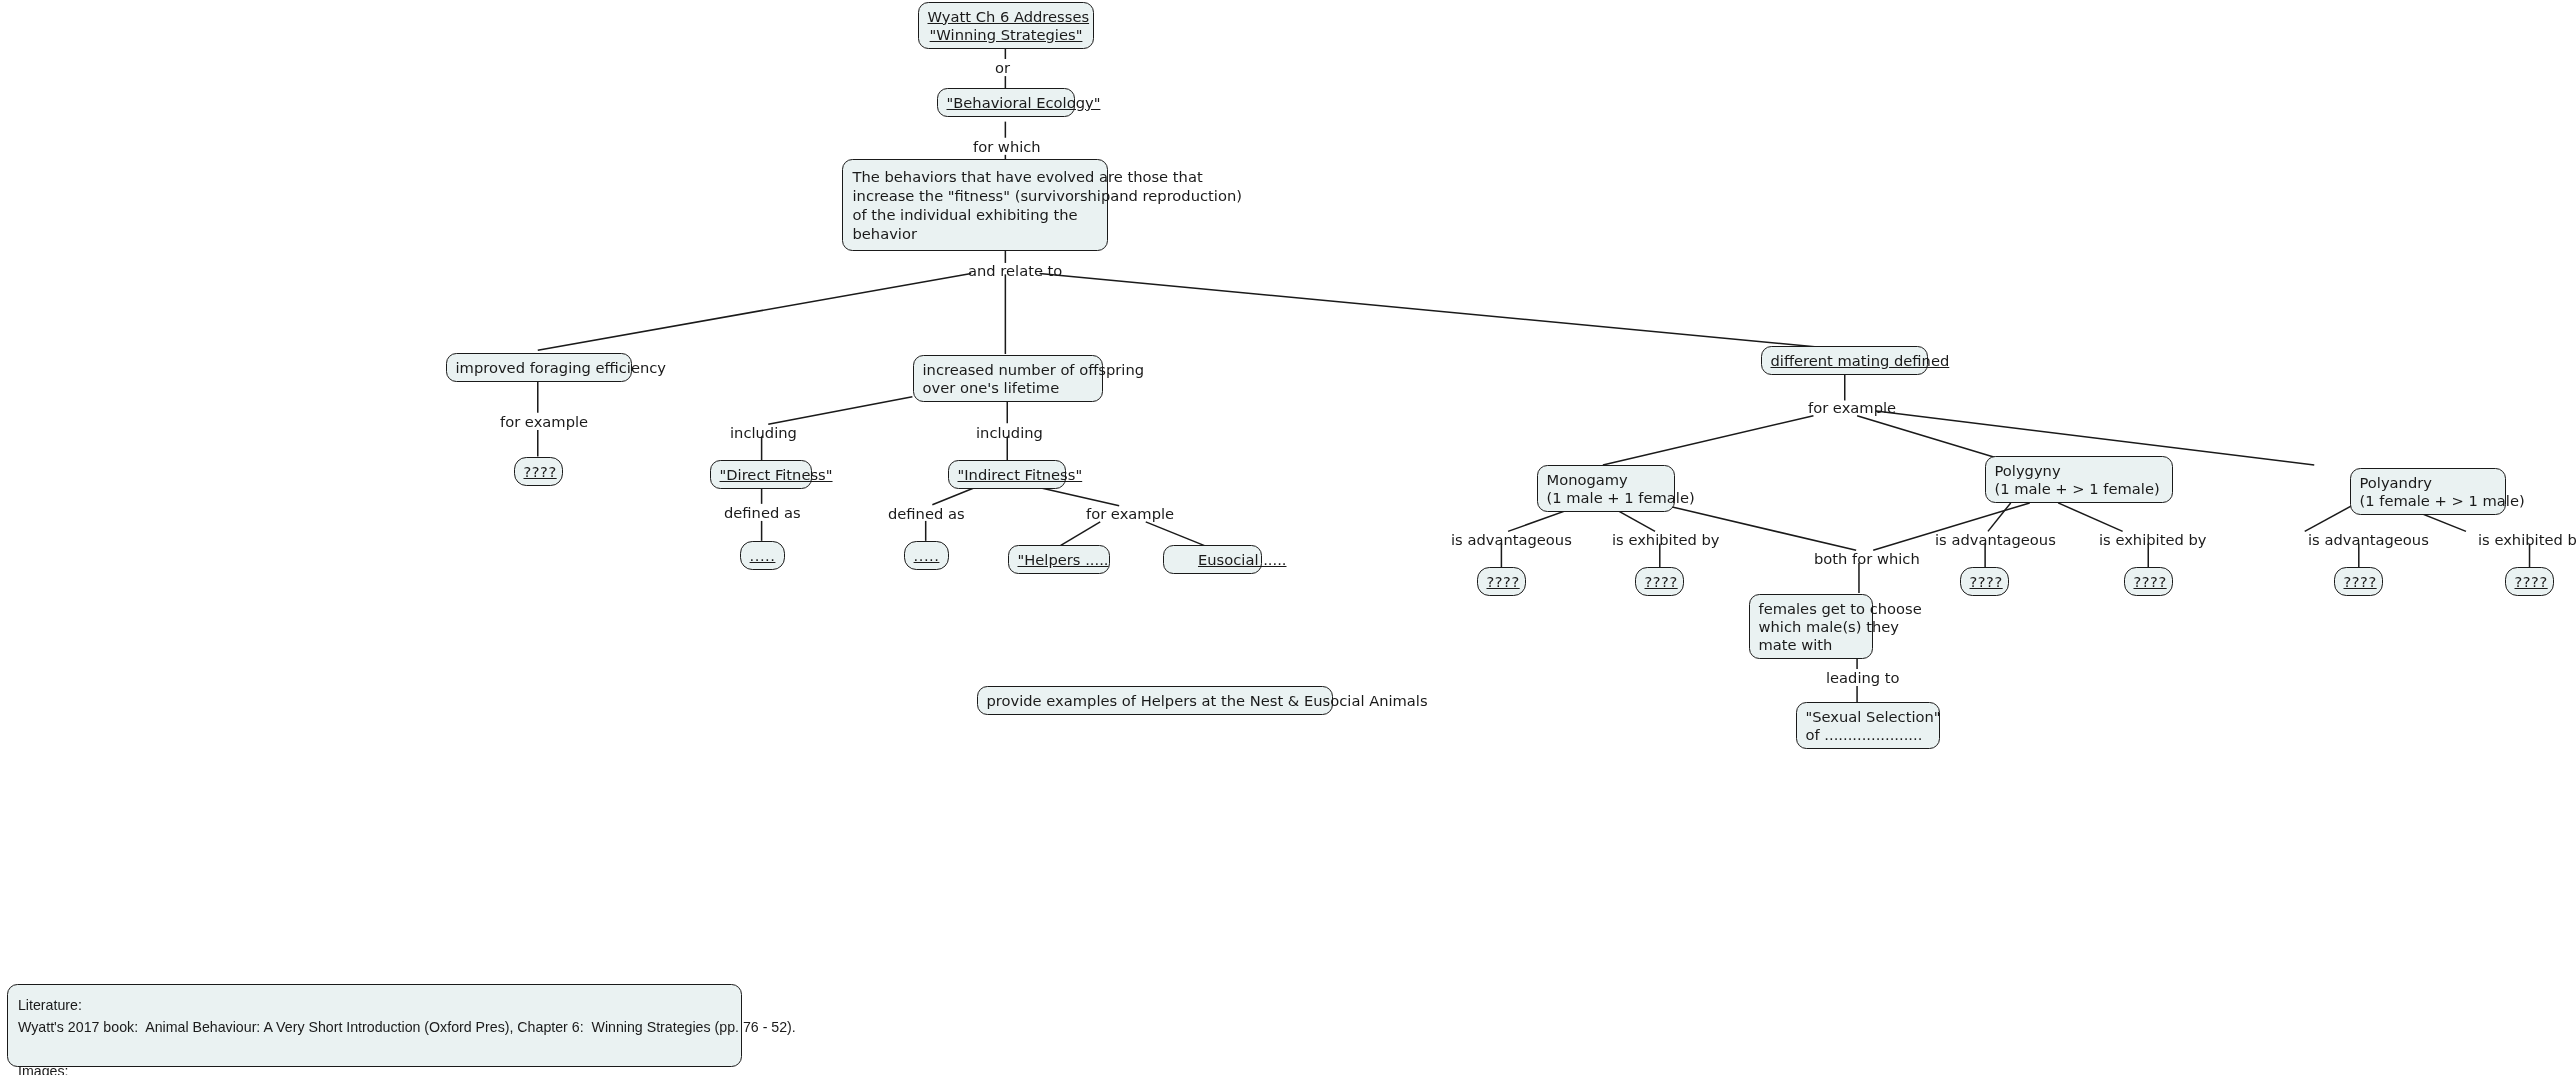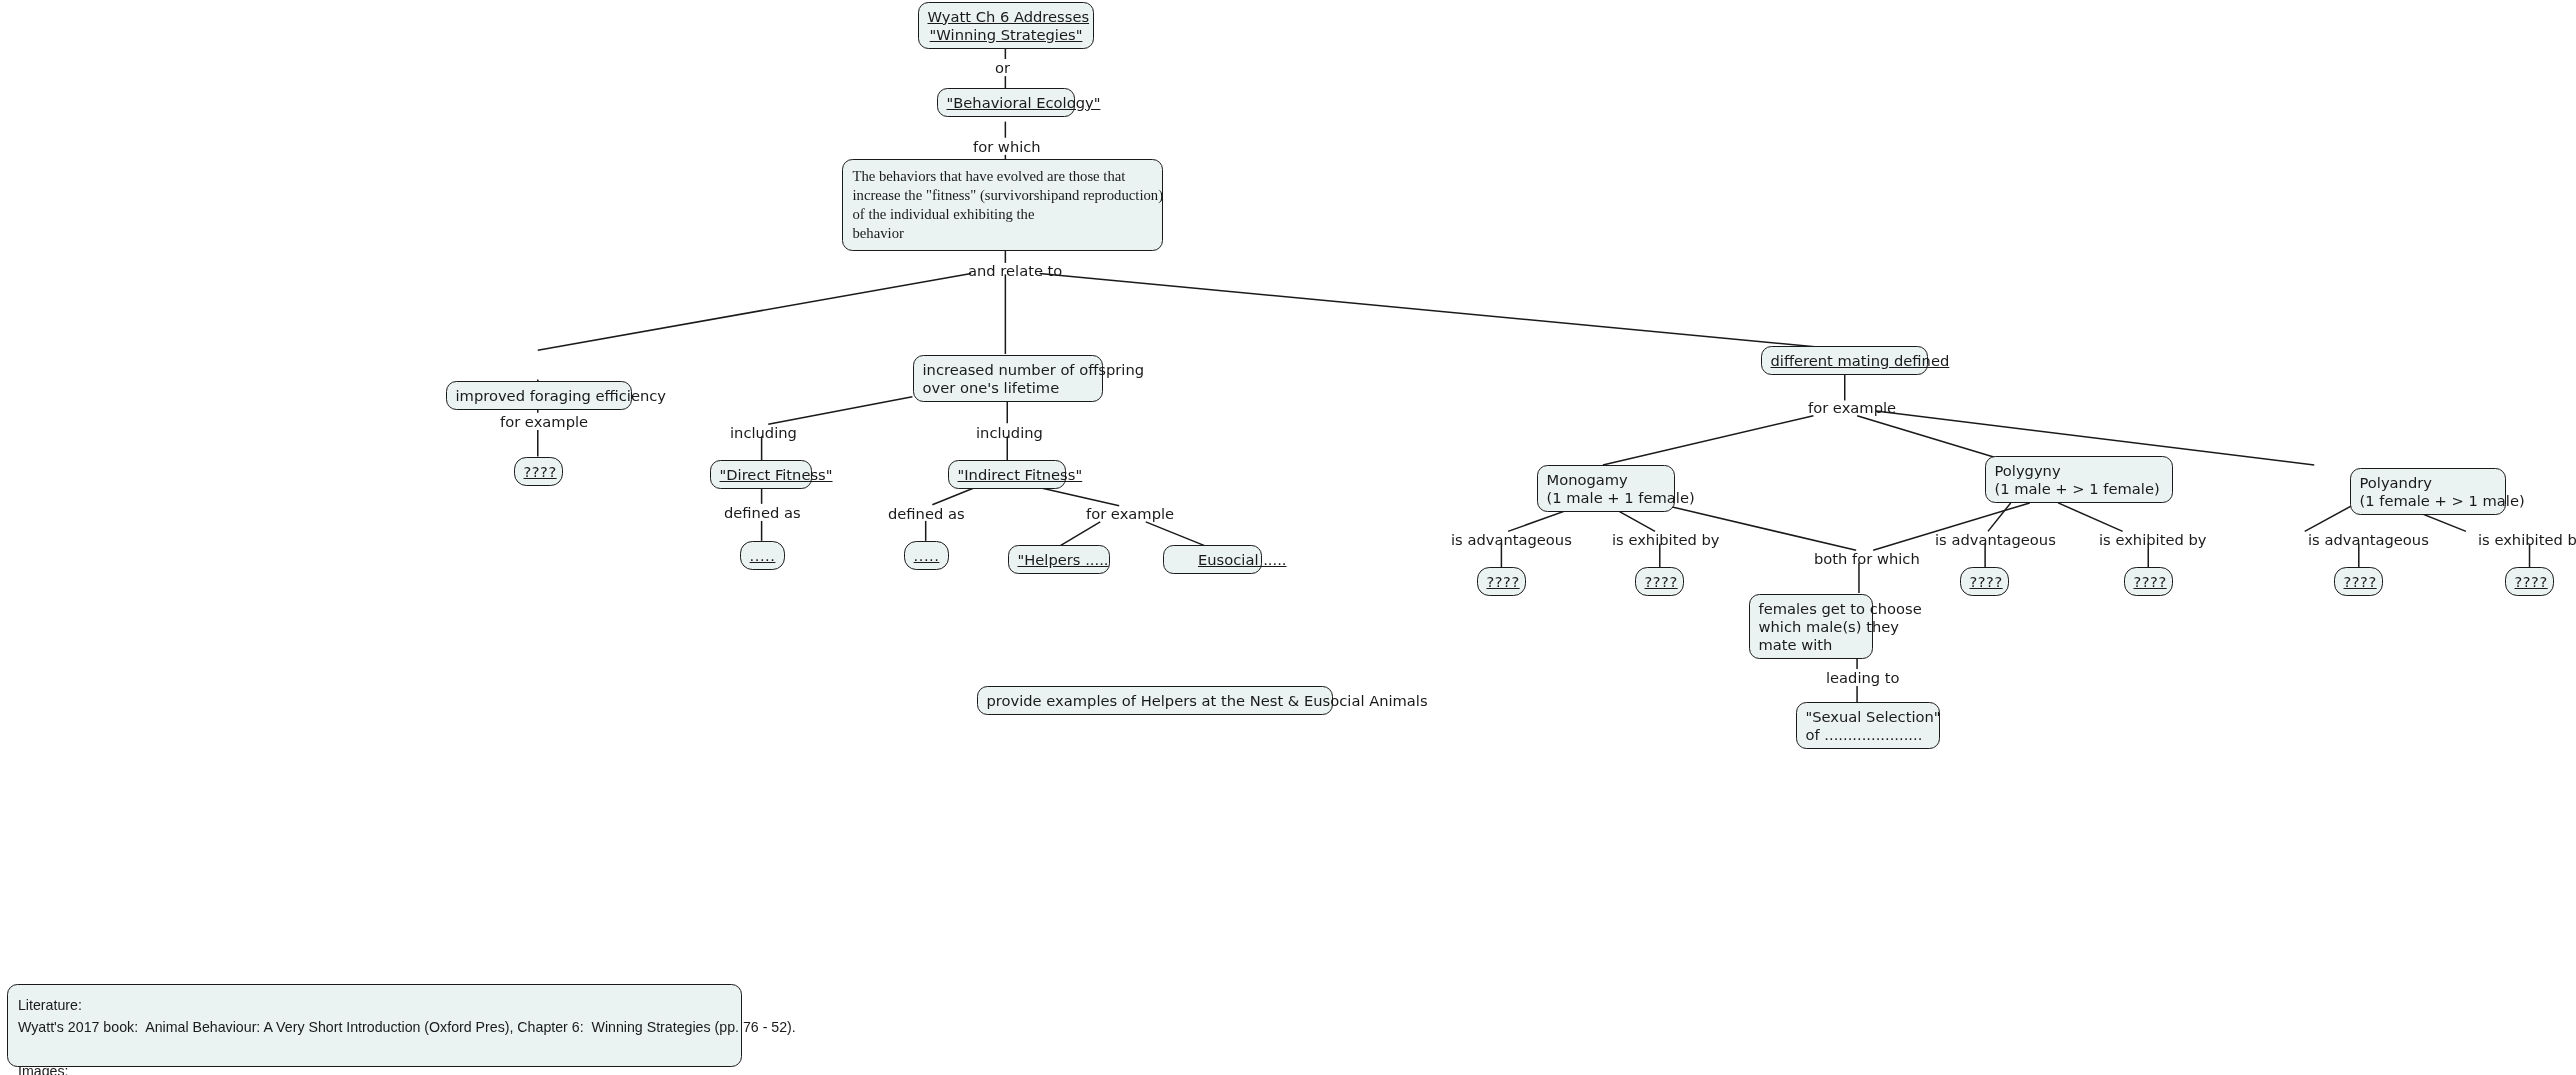--- a/index.html
+++ b/index.html
@@ -140,26 +140,26 @@
       <line x1="1958" y1="683" x2="1958" y2="705"></line>
       <line x1="1958" y1="723" x2="1958" y2="740"></line>
     </g>
   </svg>
 
   <div class="node center" style="left:918px; top:1.9px; width:176px;">Wyatt Ch 6 Addresses
 "Winning Strategies"</div>
 
   <div class="node center" style="left:937px; top:88px; width:138px;">"Behavioral Ecology"</div>
 
-  <div class="node big" style="left:842px; top:159px; width:321px;font-family:Liberation Serif, serif;">The behaviors that have evolved are those that
+  <div class="node big" style="left:842px; top:159px; width:266px;">The behaviors that have evolved are those that
 increase the "fitness" (survivorshipand reproduction)
 of the individual exhibiting the
 behavior</div>
 
-  <div class="node" style="left:446px; top:353px; width:186px;margin-top:28px;">improved foraging efficiency</div>
+  <div class="node" style="left:446px; top:353px; width:186px;">improved foraging efficiency</div>
 
   <div class="node tiny center" style="left:514px; top:457px; width:49px;">????</div>
 
   <div class="node" style="left:913px; top:355px; width:190px;">increased number of offspring
 over one's lifetime</div>
 
   <div class="node center" style="left:710px; top:460px; width:102px;">"Direct Fitness"</div>
 
   <div class="node tiny center" style="left:740px; top:541px; width:45px;">.....</div>
 

